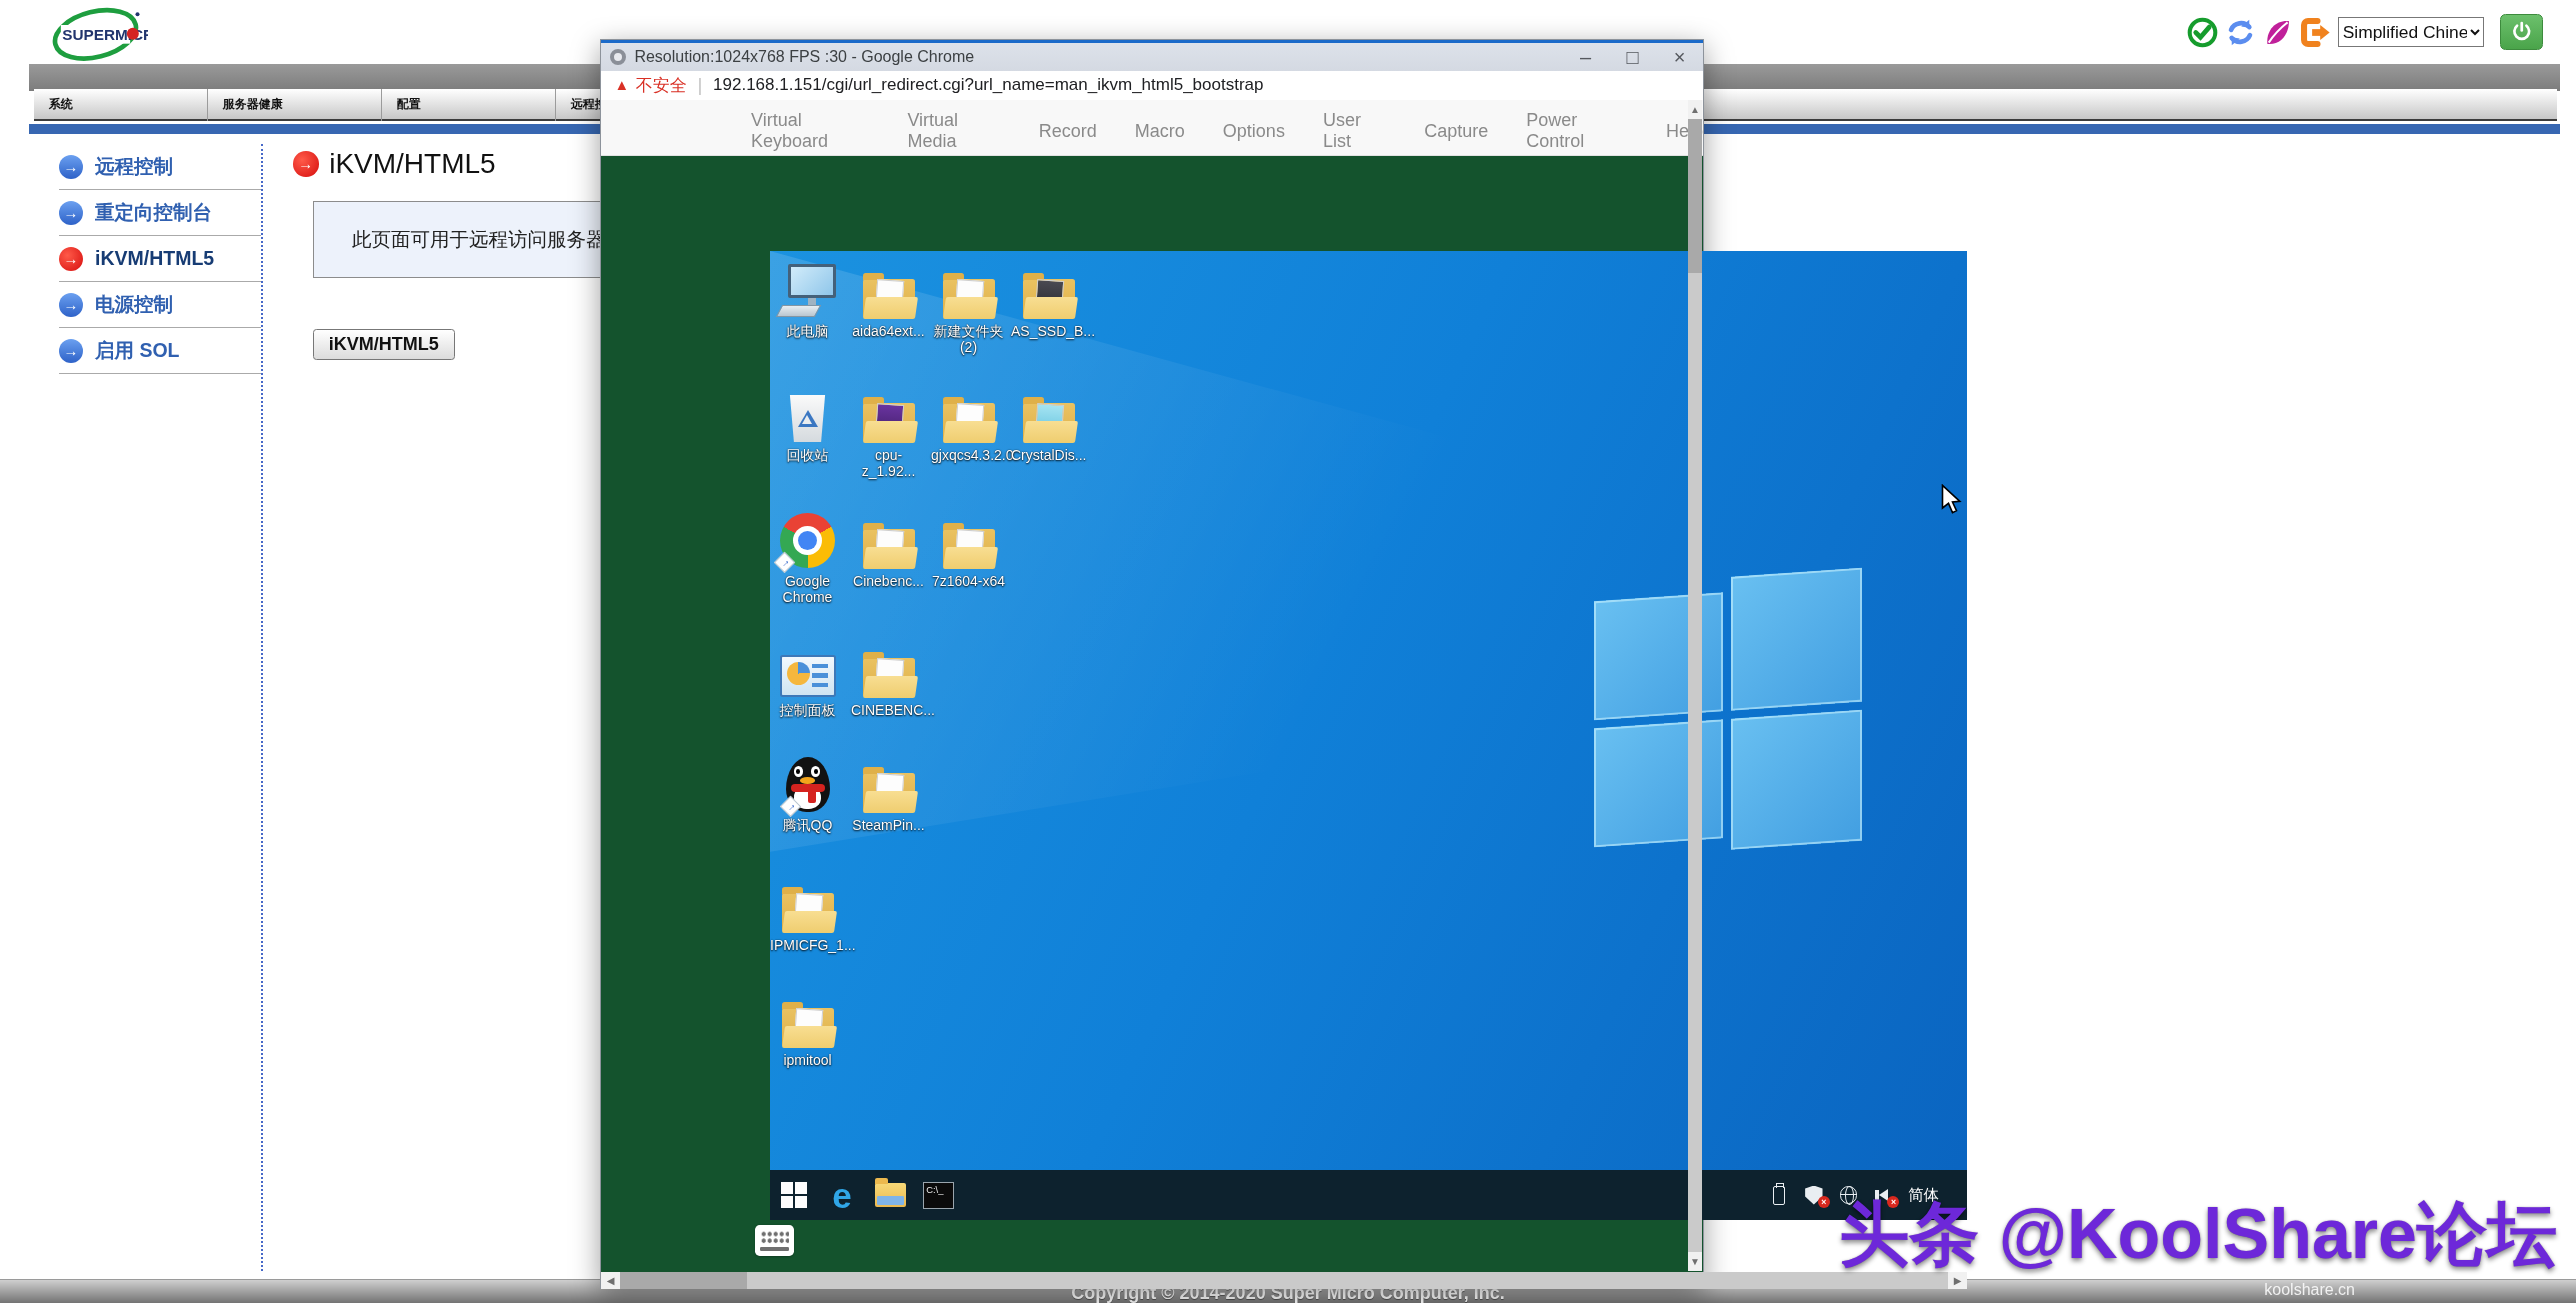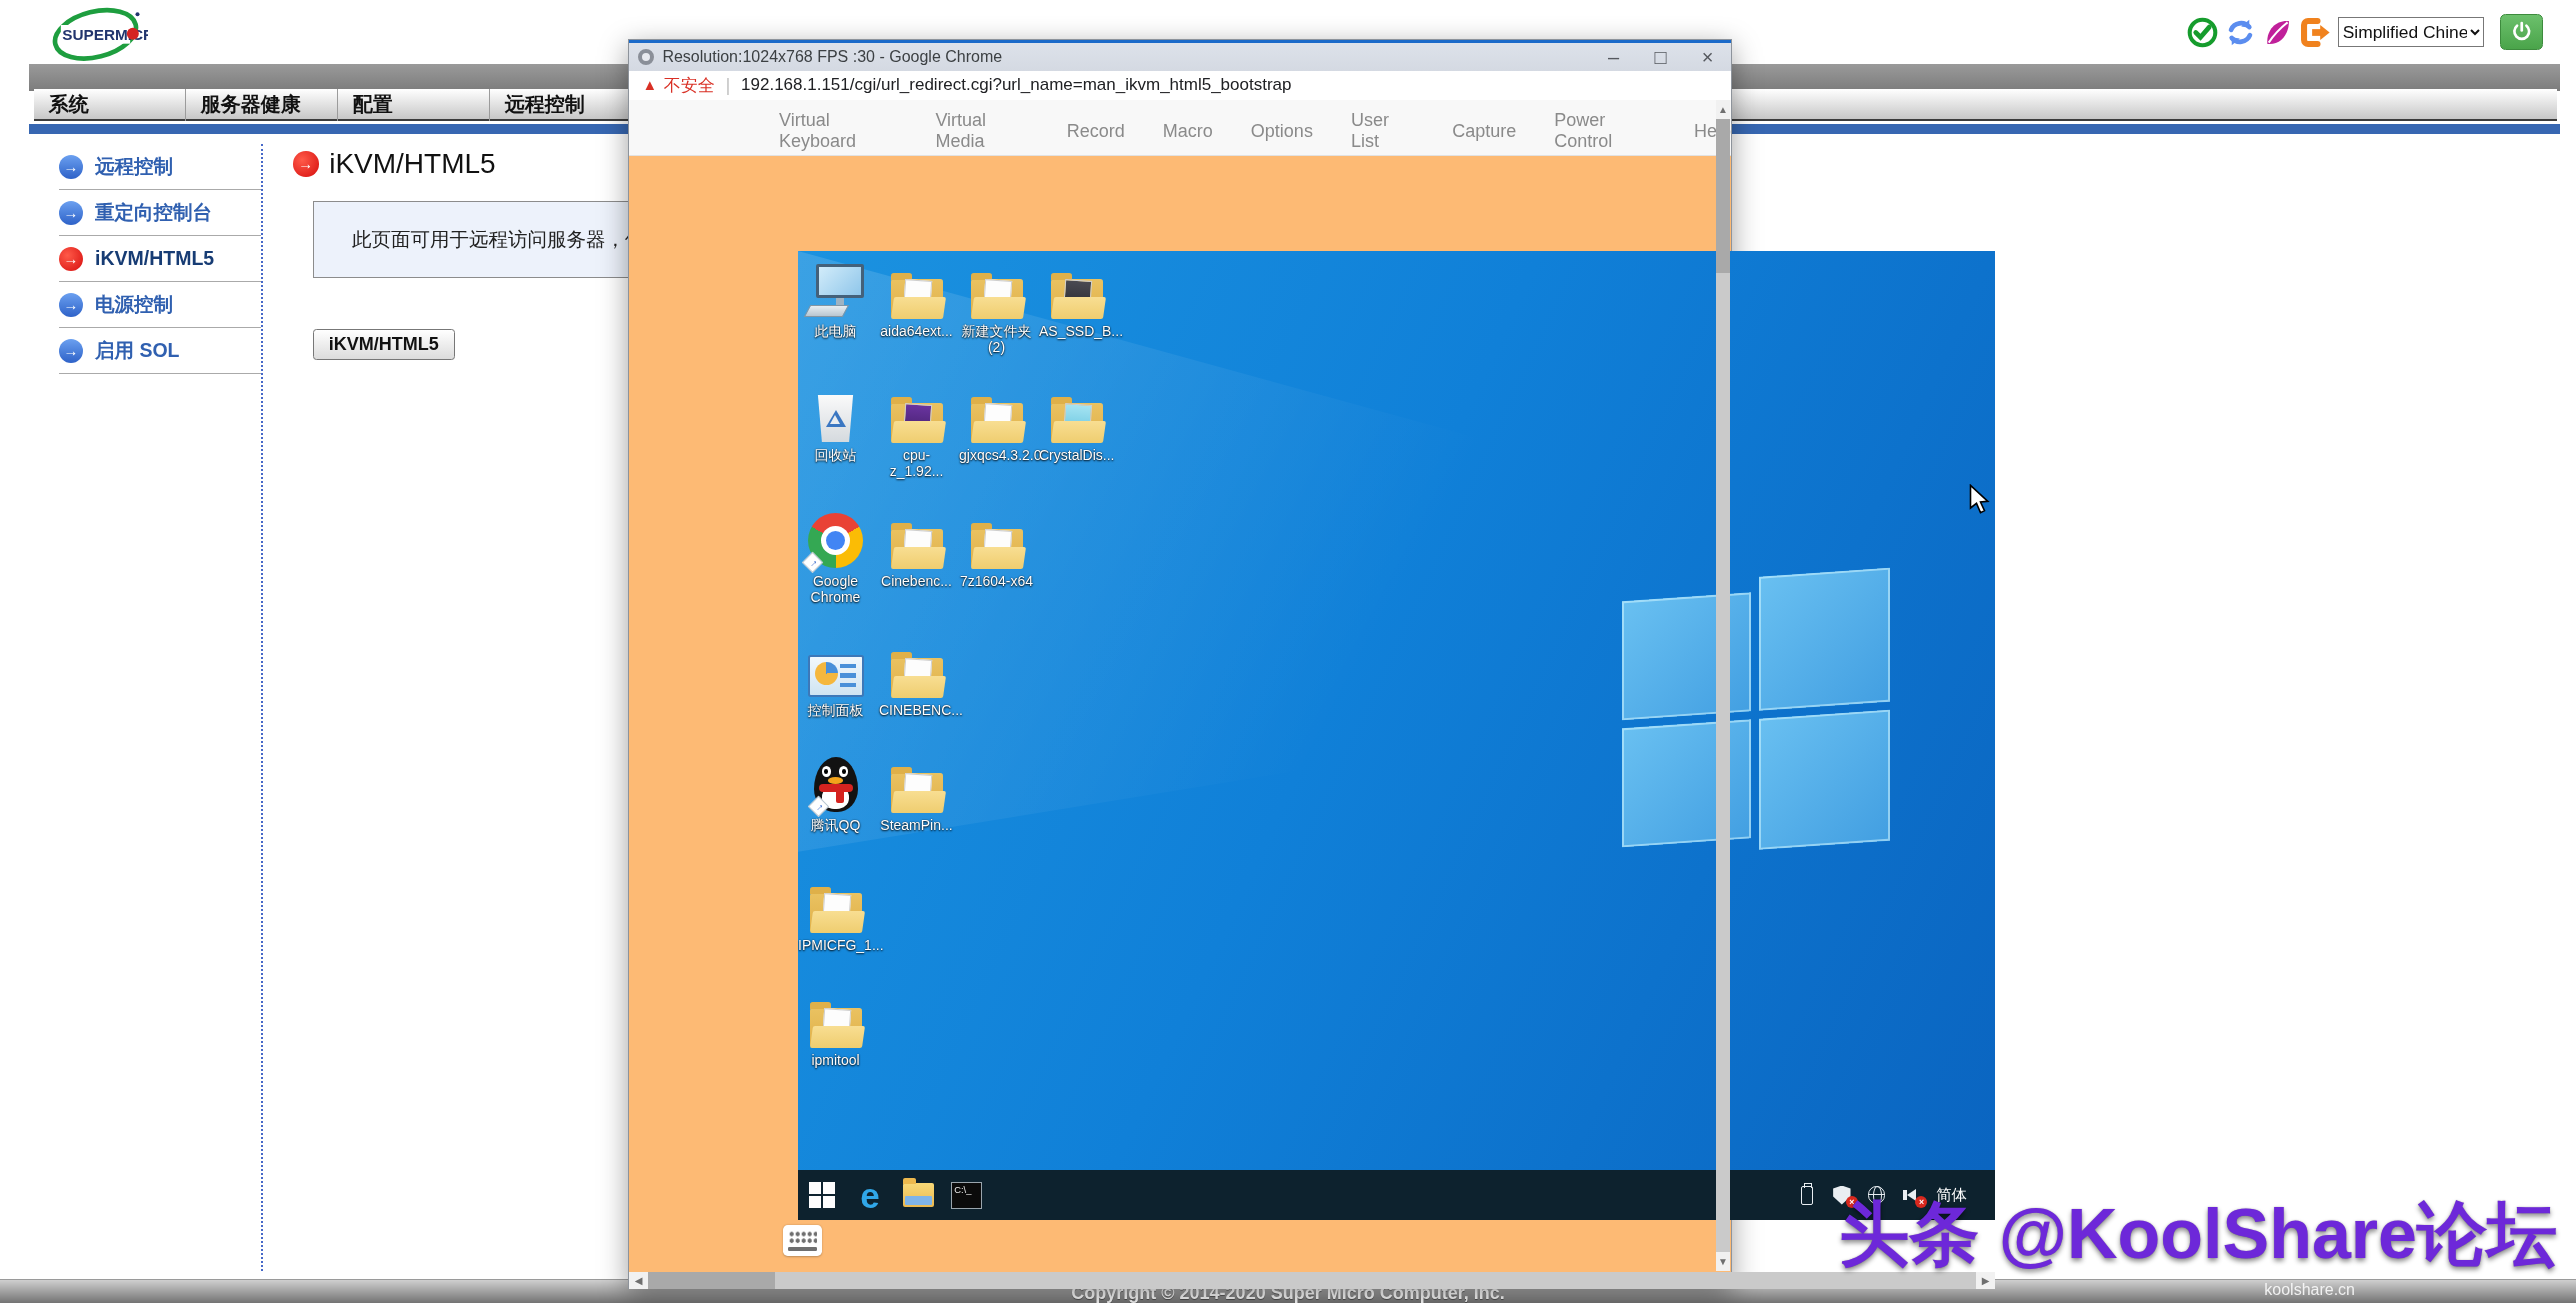--- a/index.html
+++ b/index.html
@@ -13,21 +13,21 @@
   .host-row{position:absolute;left:40px;top:17.4px;font-size:19.5px;color:#111;}
   .host-row b{margin-right:9.4px;}
   .hdr-actions{position:absolute;left:2187px;top:12px;height:40px;display:flex;align-items:center;gap:6.7px;}
   .hicon{width:31px;height:31px;display:flex;align-items:center;justify-content:center;cursor:pointer;}
   .lang-select{height:29.5px;font-size:17.4px;border:1.3px solid #777;background:#fff;color:#111;width:146px;}
   .power-btn{margin-left:9.4px;width:43px;height:36px;background:linear-gradient(#6cc06c,#4aa44a);border:0.7px solid #3d8b3d;border-radius:5.4px;display:flex;align-items:center;justify-content:center;}
 
   
   .nav-strip{position:absolute;left:29px;top:64px;width:2531px;height:27px;background:linear-gradient(#9a9a9a,#7c7c7c);}
   .nav-tabs{position:absolute;left:34px;top:89px;width:2523px;height:32px;background:linear-gradient(#ffffff,#c7c7c7);border-bottom:2.7px solid #3c3c3c;display:flex;}
-  .nav-tab{width:152px;height:32px;line-height:31px;padding-left:14.8px;font-size:20px;font-weight:bold;color:#111;border-right:1.3px solid #9b9b9b;cursor:pointer;}
+  .nav-tab{width:174px;height:32px;line-height:31px;padding-left:14.8px;font-size:12px;font-weight:bold;color:#111;border-right:1.3px solid #9b9b9b;cursor:pointer;}
   .nav-blue{position:absolute;left:29px;top:124px;width:2531px;height:10px;background:#3767b2;}
 
   
   .sidebar{position:absolute;left:47px;top:144px;width:216px;height:1127px;border-right:2.7px dotted #4668c8;}
   .side-item{display:flex;align-items:center;gap:12px;height:46px;margin-left:12px;border-bottom:1.3px solid #aaa;cursor:pointer;}
   .circ{width:24px;height:24px;border-radius:50%;background:linear-gradient(#6ba0f0,#2e62c8);color:#fff;font-size:14.8px;font-weight:bold;display:flex;align-items:center;justify-content:center;flex:0 0 auto;}
   .circ.red{background:radial-gradient(circle at 35% 35%,#ff5a49,#d60d0d);}
   .side-label{font-size:19.5px;font-weight:bold;color:#3060b0;}
   .side-item.active .side-label{color:#173c74;}
 
@@ -37,21 +37,21 @@
   .page-title h1{margin:0;font-size:28px;font-weight:normal;color:#111;}
   .info-box{position:absolute;left:313px;top:201px;width:1275px;height:77px;background:#edf2fb;border:1.3px solid #8c8c8c;display:flex;align-items:center;}
   .info-box span{margin-left:38px;font-size:19.5px;color:#222;}
   .launch-btn{position:absolute;left:313px;top:329px;height:31px;padding:0 14.8px;font-size:18px;font-weight:bold;color:#111;background:linear-gradient(#ffffff,#dcdcdc);border:1.3px solid #777;border-radius:3.4px;cursor:pointer;}
 
   
   .footer{position:absolute;left:0;top:1279px;width:2576px;height:25px;background:linear-gradient(#cfcfcf,#6f6f6f);border-top:1.3px solid #9a9a9a;display:flex;align-items:flex-end;justify-content:center;}
   .footer span{font-size:18px;font-weight:bold;color:#fff;text-shadow:0 0.7px 0.7px rgba(0,0,0,.4);line-height:1.15;text-align:center;}
 
   
-  .popup{position:absolute;left:628px;top:39px;width:1104px;height:1250px;background:#fdba74;border:0.7px solid #8d939b;box-shadow:0 6.7px 27px rgba(0,0,0,.38);z-index:10;}
+  .popup{position:absolute;left:600px;top:39px;width:1104px;height:1250px;background:#14532d;border:0.7px solid #8d939b;box-shadow:0 6.7px 27px rgba(0,0,0,.38);z-index:10;}
   .p-topline{position:absolute;left:0;top:0;width:100%;height:3.4px;background:#1b6ac9;}
   .p-titlebar{position:absolute;left:0;top:3.4px;width:100%;height:27.5px;background:linear-gradient(#dde2ea,#d4d9e2);display:flex;align-items:center;}
   .p-title{font-size:16px;color:#3c4043;margin-left:8px;}
   .chrome-glyph{width:16px;height:16px;margin-left:9.4px;border-radius:50%;border:4px solid #8a8f98;background:#e8eaef;flex:0 0 auto;}
   .win-btns{margin-left:auto;display:flex;}
   .win-btn{width:47px;height:27.5px;display:flex;align-items:center;justify-content:center;font-size:20px;color:#55585e;cursor:pointer;}
   .p-addressbar{position:absolute;left:0;top:31px;width:100%;height:29.5px;background:#fff;border-bottom:1.3px solid #d7d7d7;display:flex;align-items:center;font-size:17px;}
   .warn-tri{color:#d93025;font-size:14.8px;margin-left:13.4px;}
   .warn-txt{color:#d93025;margin-left:6.7px;}
   .addr-div{color:#c4c4c4;margin:0 10.7px;font-size:19px;}

